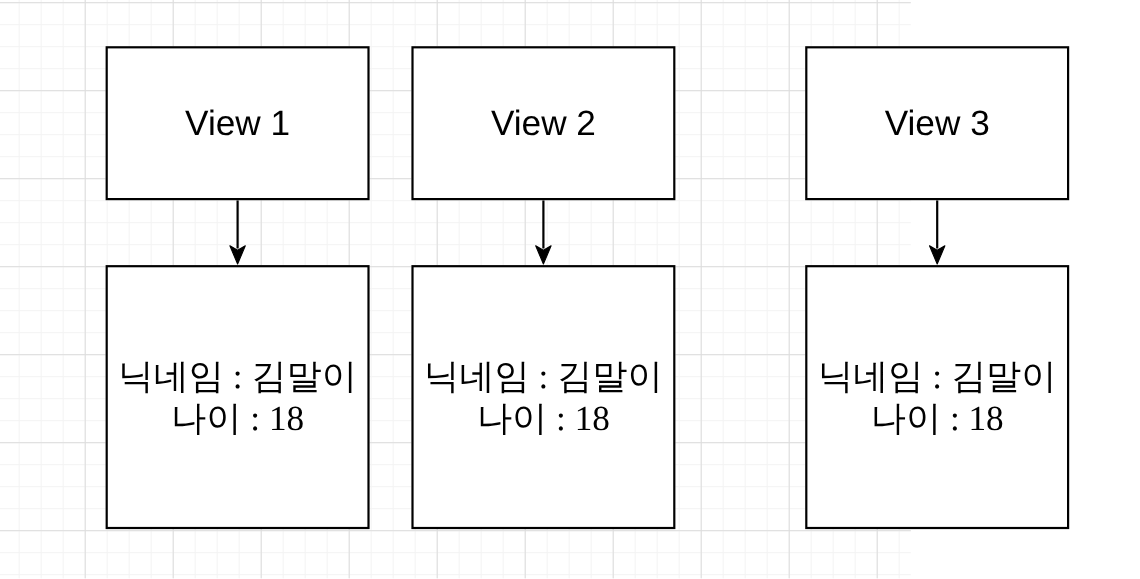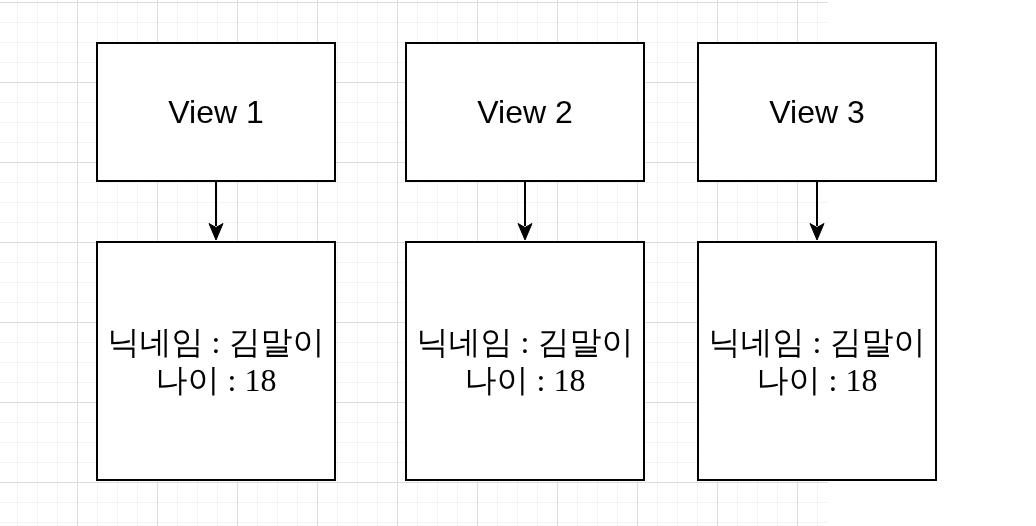--- a/index.html
+++ b/index.html
@@ -31,22 +31,22 @@
 
   .column {
     position: absolute;
     top: 42px;
     width: 240px;
     display: flex;
     flex-direction: column;
     align-items: center;
   }
   .col-1 { left: 96px; }
-  .col-2 { left: 405px; }
-  .col-3 { left: 697px; }
+  .col-2 { left: 374px; }
+  .col-3 { left: 732px; }
 
   .shape-box {
     width: 240px;
     background: var(--box-fill);
     border: 2px solid var(--box-border);
     display: flex;
     flex-direction: column;
     align-items: center;
     justify-content: center;
     color: var(--text);

